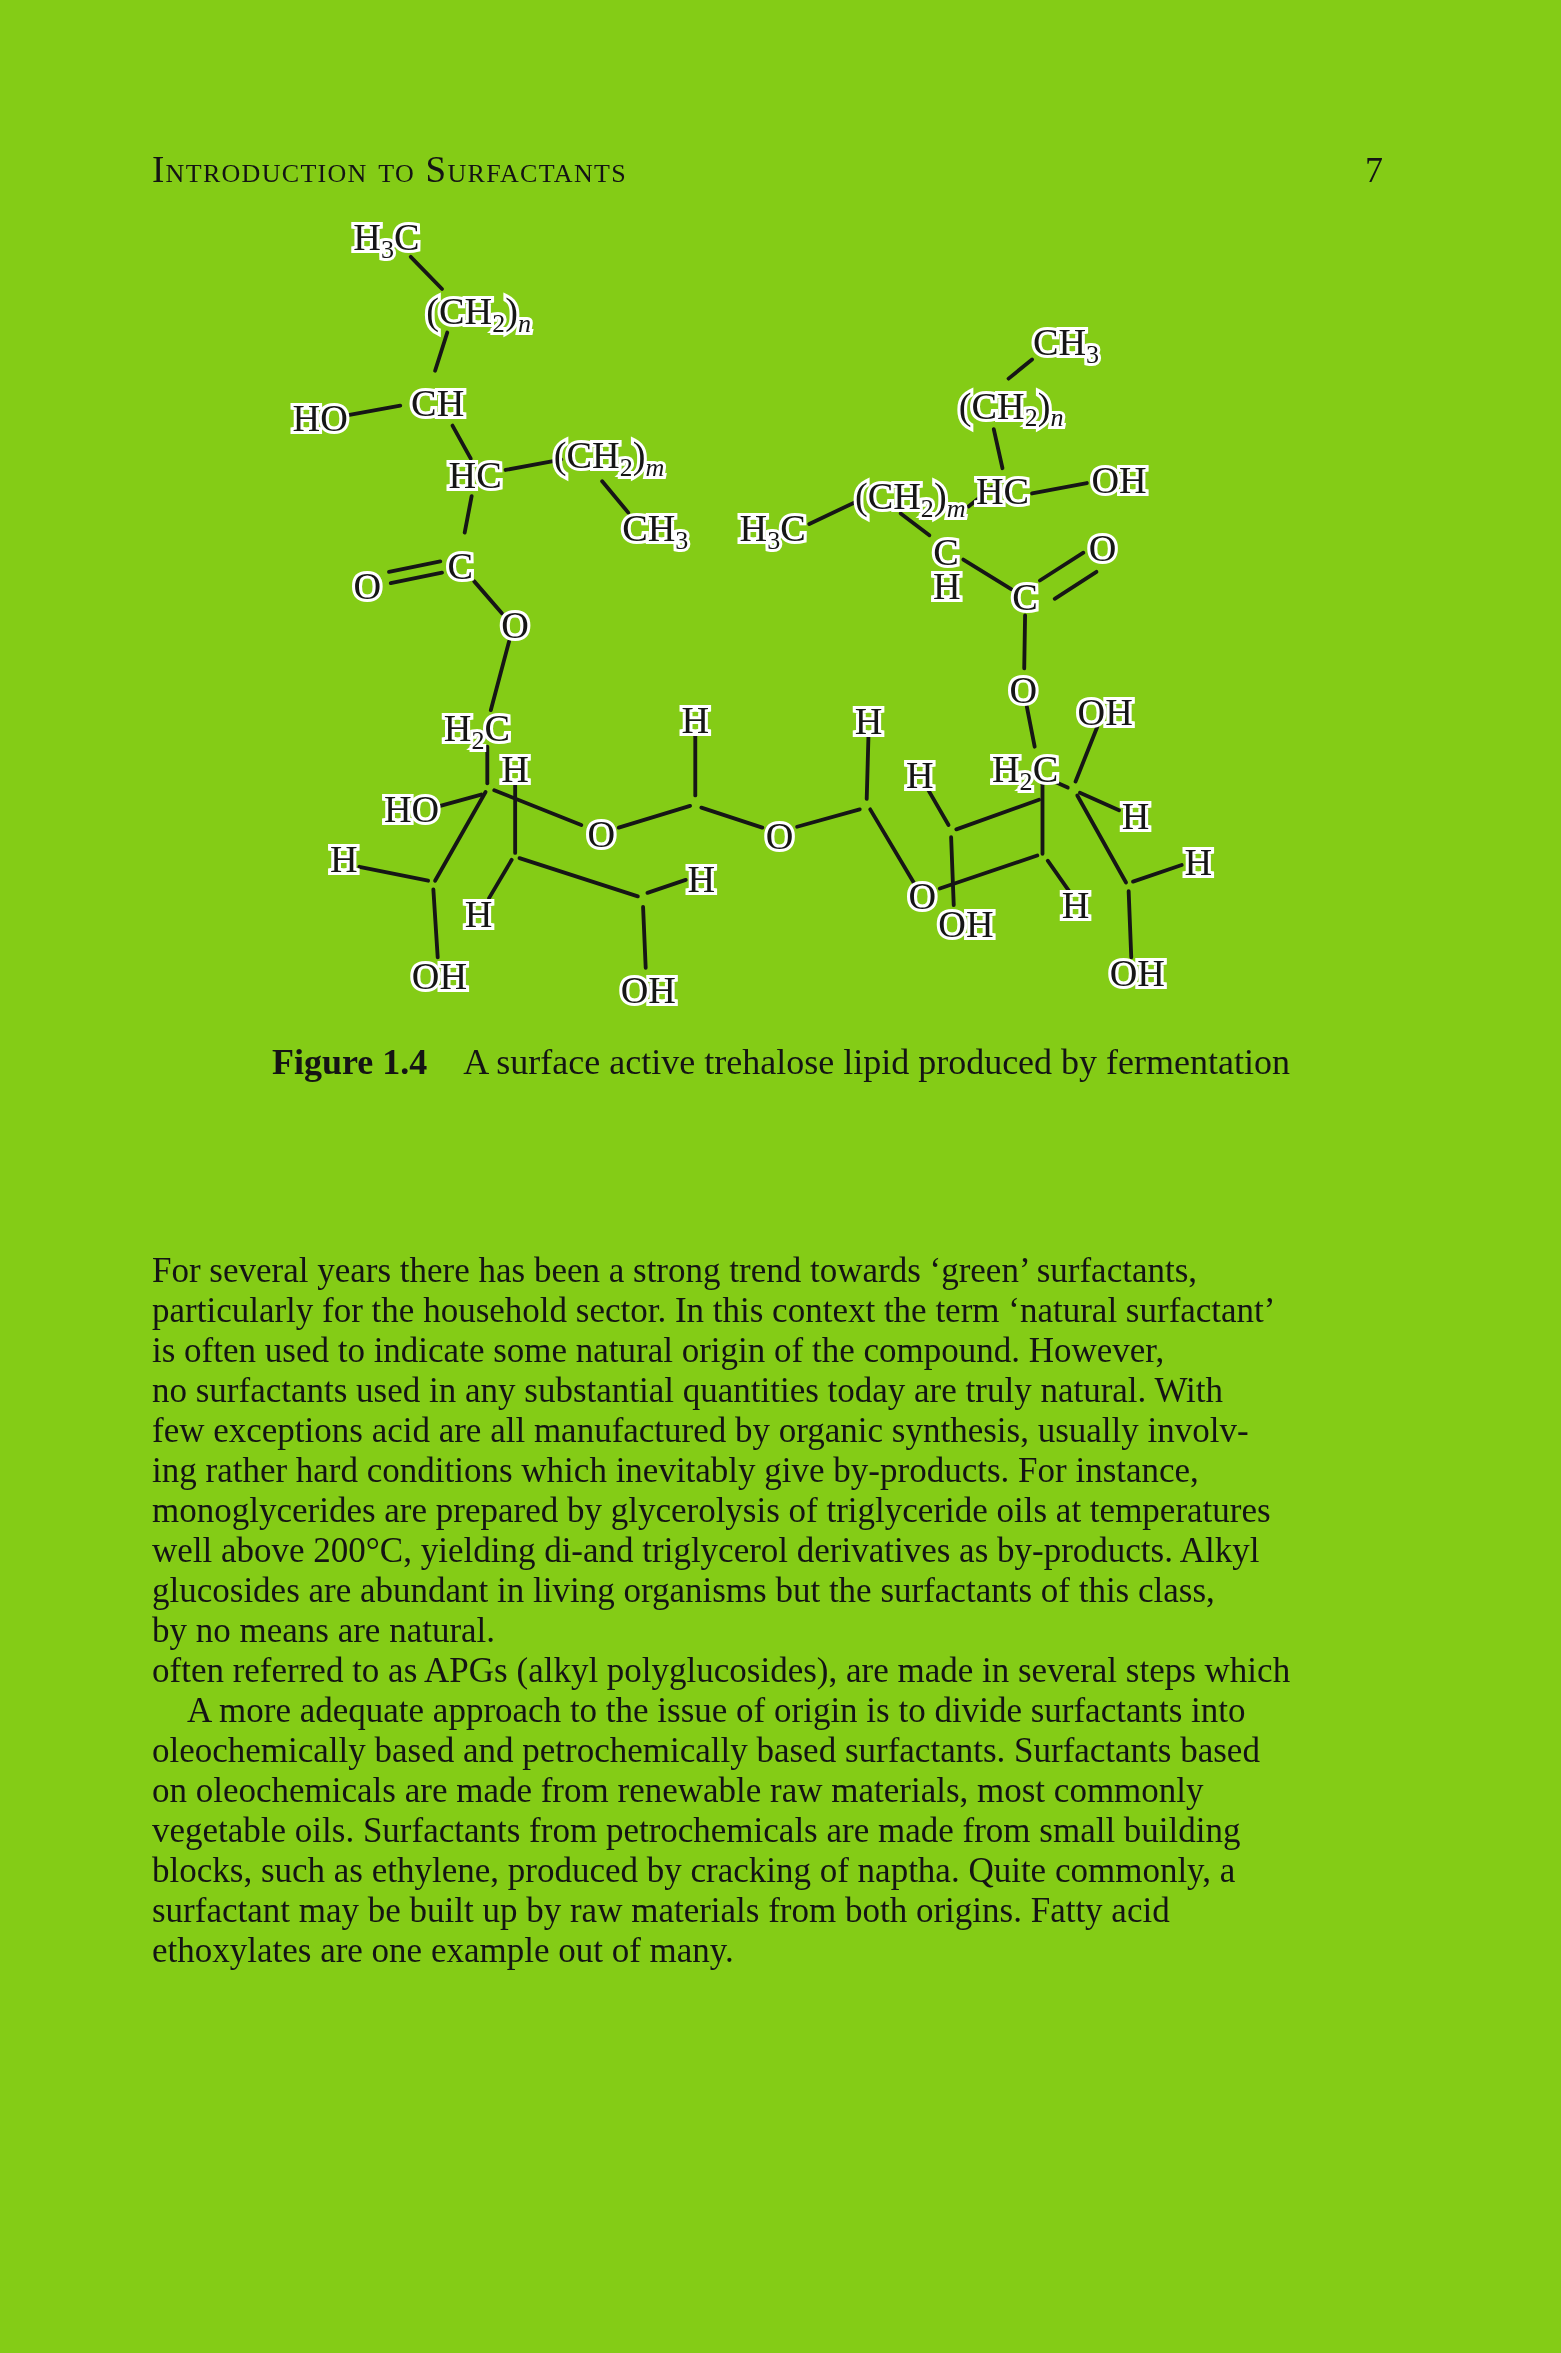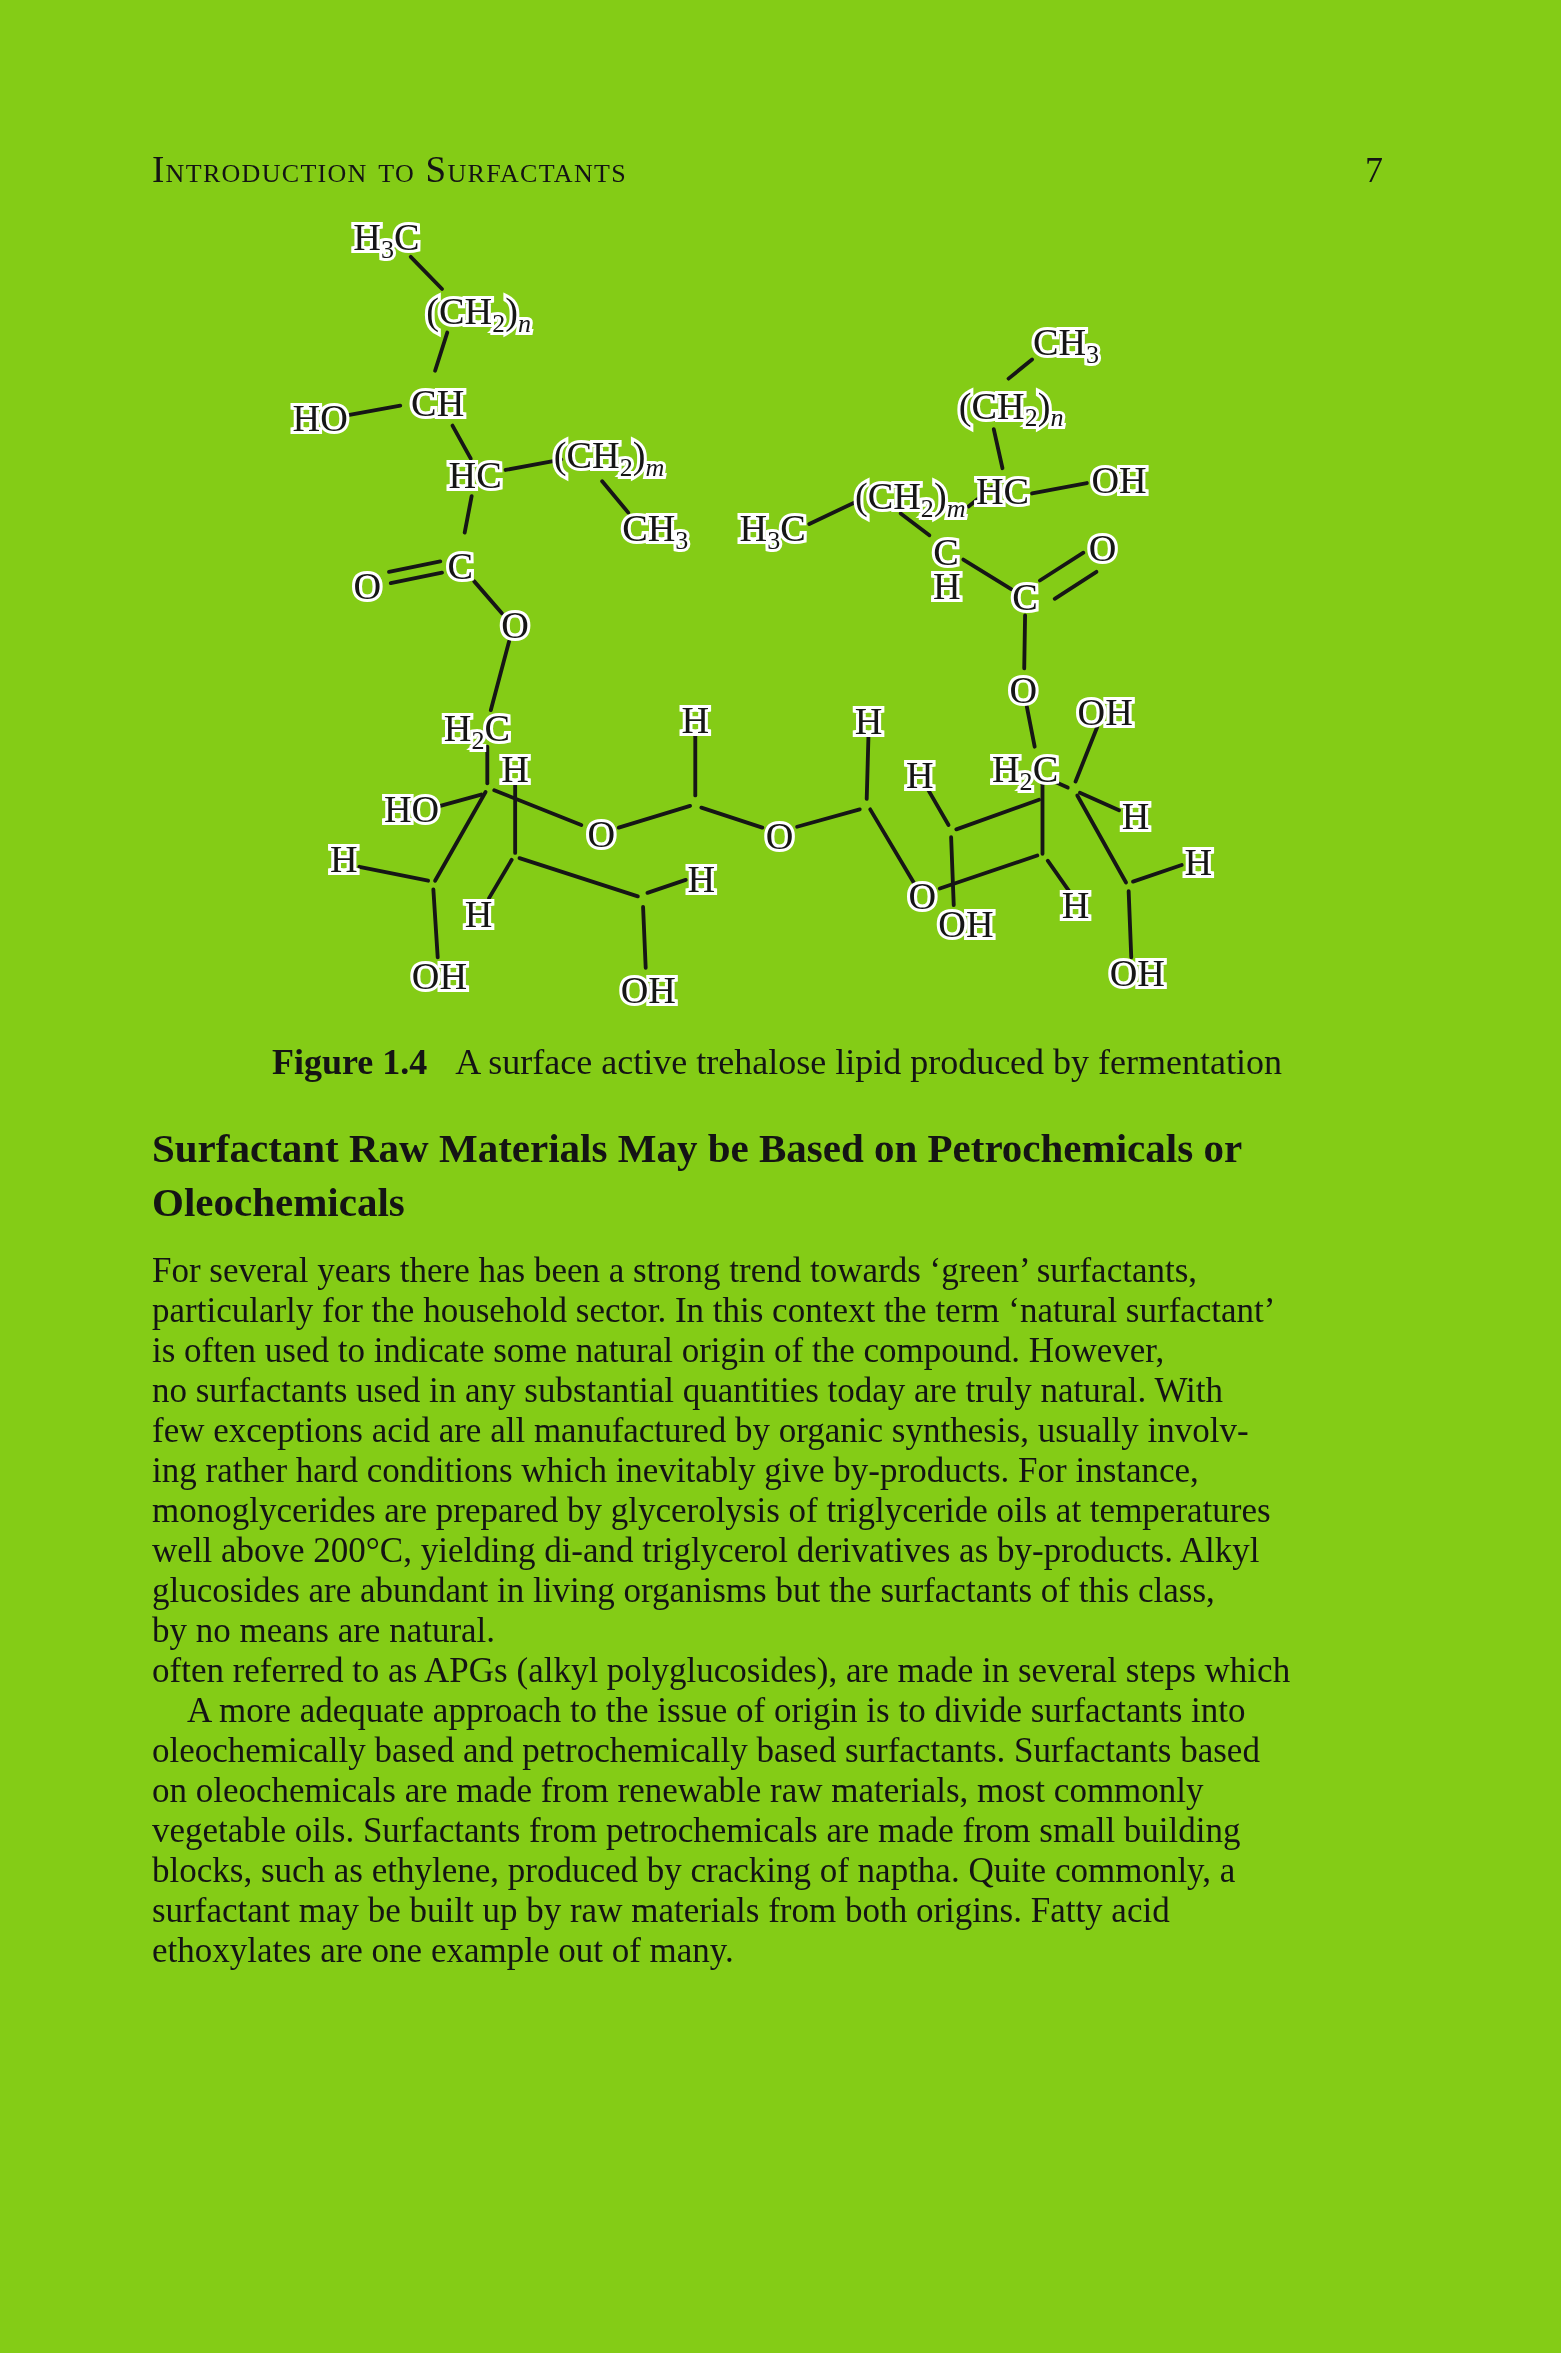--- a/index.html
+++ b/index.html
@@ -26,21 +26,21 @@
   .structure-svg line{stroke:#161616;stroke-width:4.4;stroke-linecap:round;}
   .structure-svg text{
     font-family:"Liberation Serif", serif;
     font-size:44px;fill:#161616;text-anchor:middle;
     paint-order:stroke fill;stroke:#ffffff;stroke-width:7px;
   }
   .figure-caption{
     position:absolute;left:272px;top:1041px;width:1131px;
     font-size:36px;white-space:nowrap;
   }
-  .figure-caption .cap-label{font-weight:bold;margin-right:28px;}
+  .figure-caption .cap-label{font-weight:bold;margin-right:36px;}
   
   .section-heading{
     position:absolute;left:152px;top:1121px;width:1244px;
     font-weight:bold;font-size:41px;line-height:54px;
   }
   
   .body-text{
     position:absolute;left:152px;top:1251px;width:1231px;
     font-size:35px;
   }
@@ -156,24 +156,20 @@
       <text x="1087" y="649"><tspan>C</tspan></text>
       <text x="1088" y="688"><tspan>H</tspan></text>
       <text x="1178" y="701"><tspan>C</tspan></text>
       <text x="1267" y="645"><tspan>O</tspan></text>
     </svg>
 
   <div class="figure-caption">
     <span class="cap-label">Figure 1.4</span><span>A surface active trehalose lipid produced by fermentation</span>
   </div>
 
-  <div class="section-heading">
-    <div>Surfactant Raw Materials May be Based on Petrochemicals or</div>
-    <div>Oleochemicals</div>
-  </div>
 
   <div class="body-text">
     <div class="tline jline">For several years there has been a strong trend towards ‘green’ surfactants,</div>
     <div class="tline jline">particularly for the household sector. In this context the term ‘natural surfactant’</div>
     <div class="tline jline">is often used to indicate some natural origin of the compound. However,</div>
     <div class="tline jline">no surfactants used in any substantial quantities today are truly natural. With</div>
     <div class="tline jline">few exceptions acid are all manufactured by organic synthesis, usually involv-</div>
     <div class="tline jline">ing rather hard conditions which inevitably give by-products. For instance,</div>
     <div class="tline jline">monoglycerides are prepared by glycerolysis of triglyceride oils at temperatures</div>
     <div class="tline jline">well above 200°C, yielding di-and triglycerol derivatives as by-products. Alkyl</div>

